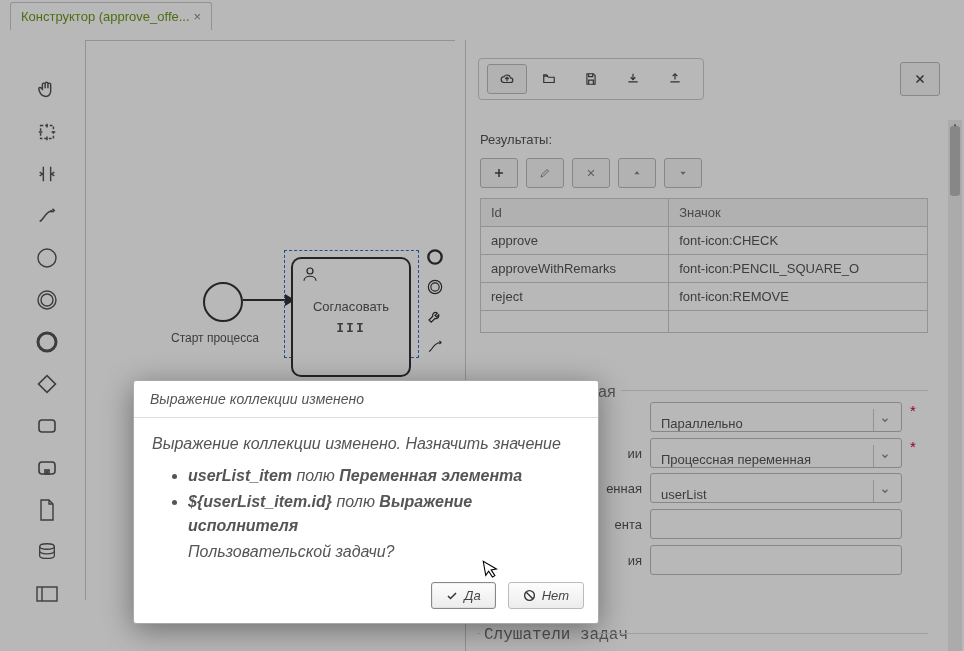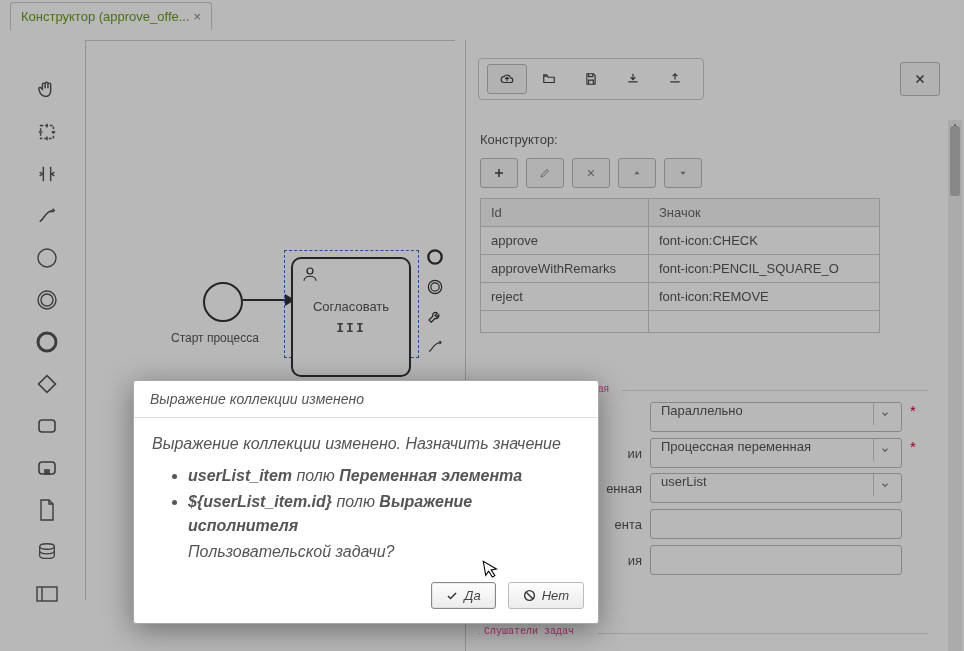--- a/index.html
+++ b/index.html
@@ -38,31 +38,31 @@
   .panel-scroll .up{position:absolute; top:0; left:0; right:0; height:12px; text-align:center; font-size:9px; color:#666;}
 
   .file-tb { position:absolute; left:12px; top:18px; height:42px; border:1px solid #ccc; border-radius:4px; display:flex; align-items:center; padding:0 8px; gap:2px;}
   .ibtn { width:40px; height:30px; border:1px solid #bbb; border-radius:3px; background:#f7f7f7; display:flex; align-items:center; justify-content:center; color:#444;}
   .ibtn.flat{ border-color:transparent; background:transparent;}
   .xbtn { position:absolute; right:22px; top:22px; width:40px; height:34px; border:1px solid #bbb; border-radius:3px; display:flex; align-items:center; justify-content:center; background:#f7f7f7;}
 
   .res-head { position:absolute; left:14px; top:92px; }
   .res-tb { position:absolute; left:14px; top:118px; display:flex; gap:8px;}
   .res-tb .ibtn{width:38px;height:30px;}
-  .table { position:absolute; left:14px; top:158px; width:400px; border:1px solid #ccc; border-collapse:collapse;}
+  .table { position:absolute; left:14px; top:158px; width:448px; border:1px solid #ccc; border-collapse:collapse;}
   .table th, .table td { border:1px solid #ccc; padding:6px 10px; text-align:left; font-weight:normal; color:#555; font-size:13px;}
   .table th { background:#f6f6f6; color:#666;}
   .table tr.empty td{height:22px;}
 
-  .fieldset-lbl { position:absolute; color:#ec4899; font-size:10px;}
+  .fieldset-lbl { position:absolute; color:#737373; font-size:16px;}
   .fieldset-line { position:absolute; height:1px; background:#ddd;}
 
   .form-row { position:absolute; display:flex; align-items:center; gap:8px;}
   .form-row label{ width:158px; text-align:right; color:#555; font-size:13px; white-space:nowrap; overflow:hidden;}
-  .sel { width:252px; height:30px; border:1px solid #bbb; border-radius:3px; background:#fff; display:flex; align-items:flex-start; justify-content:space-between; padding:0 6px 0 10px; color:#555;}
+  .sel { width:252px; height:30px; border:1px solid #bbb; border-radius:3px; background:#fff; display:flex; align-items:flex-end; justify-content:space-between; padding:0 6px 0 10px; color:#555;}
   .sel .chev{ width:22px; height:22px; border-left:1px solid #ccc; display:flex; align-items:center; justify-content:center; color:#888;}
   .inp { width:252px; height:30px; border:1px solid #bbb; border-radius:3px; background:#fff; padding:0 10px;}
   .req { color:#c03; position:absolute; font-size:15px;}
 
   
   .modal { position:absolute; left:133px; top:380px; width:466px; background:#fff; border:1px solid #aaa; border-radius:3px; box-shadow:0 6px 30px rgba(0,0,0,0.4); z-index:100;font-style:italic;}
   .modal-head { padding:10px 16px; border-bottom:1px solid #ddd; color:#555; font-size:14px;}
   .modal-body { padding:14px 18px 8px 18px; color:#555; line-height:1.5; font-size:16px;}
   .modal-body ul{ margin:8px 0 2px 36px;}
   .modal-body li{ margin:2px 0;}
@@ -231,21 +231,21 @@
             <path d="M4 17h16M12 13V3M8 7l4-4 4 4"></path>
           </svg>
         </div>
     </div>
     <div class="xbtn">
       <svg width="12" height="12" viewBox="0 0 24 24" stroke="#444" stroke-width="3">
           <path d="M5 5l14 14M19 5L5 19"></path>
         </svg>
     </div>
 
-    <div class="res-head">Конструктор:</div>
+    <div class="res-head">Результаты:</div>
     <div class="res-tb">
       <div class="ibtn">
           <svg width="12" height="12" viewBox="0 0 24 24" stroke="#444" stroke-width="3">
             <path d="M12 4v16M4 12h16"></path>
           </svg>
         </div>
       <div class="ibtn">
           <svg width="12" height="12" viewBox="0 0 24 24" fill="none" stroke="#888" stroke-width="2">
             <path d="M4 20l4-1 11-11-3-3L5 16z"></path>
           </svg>

